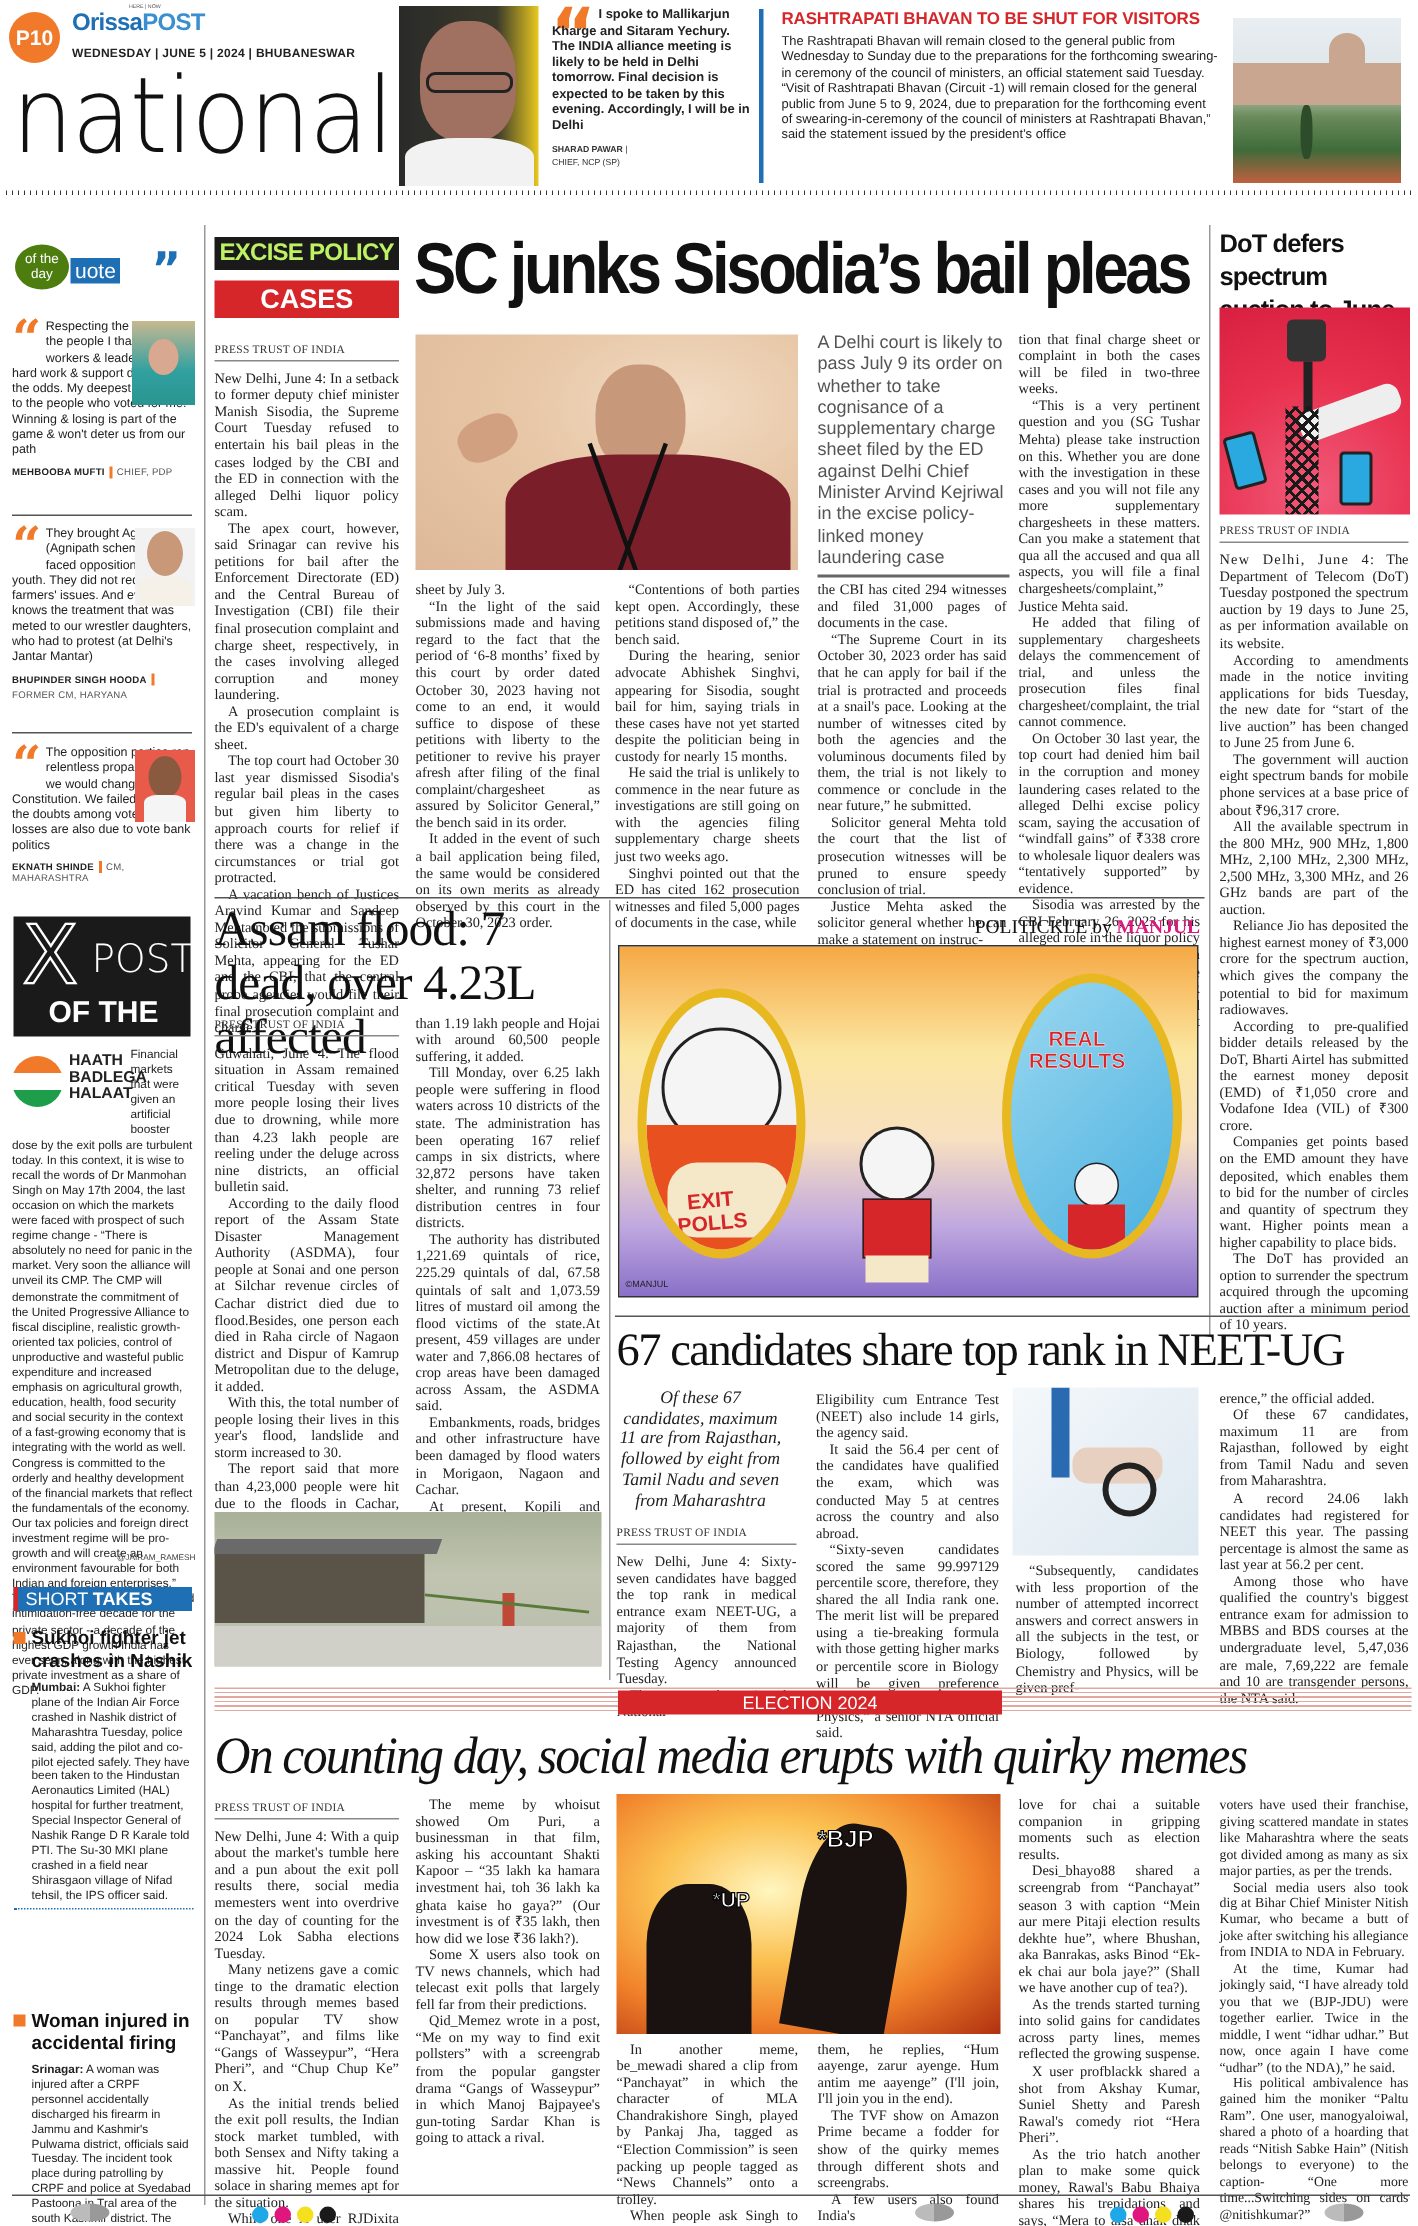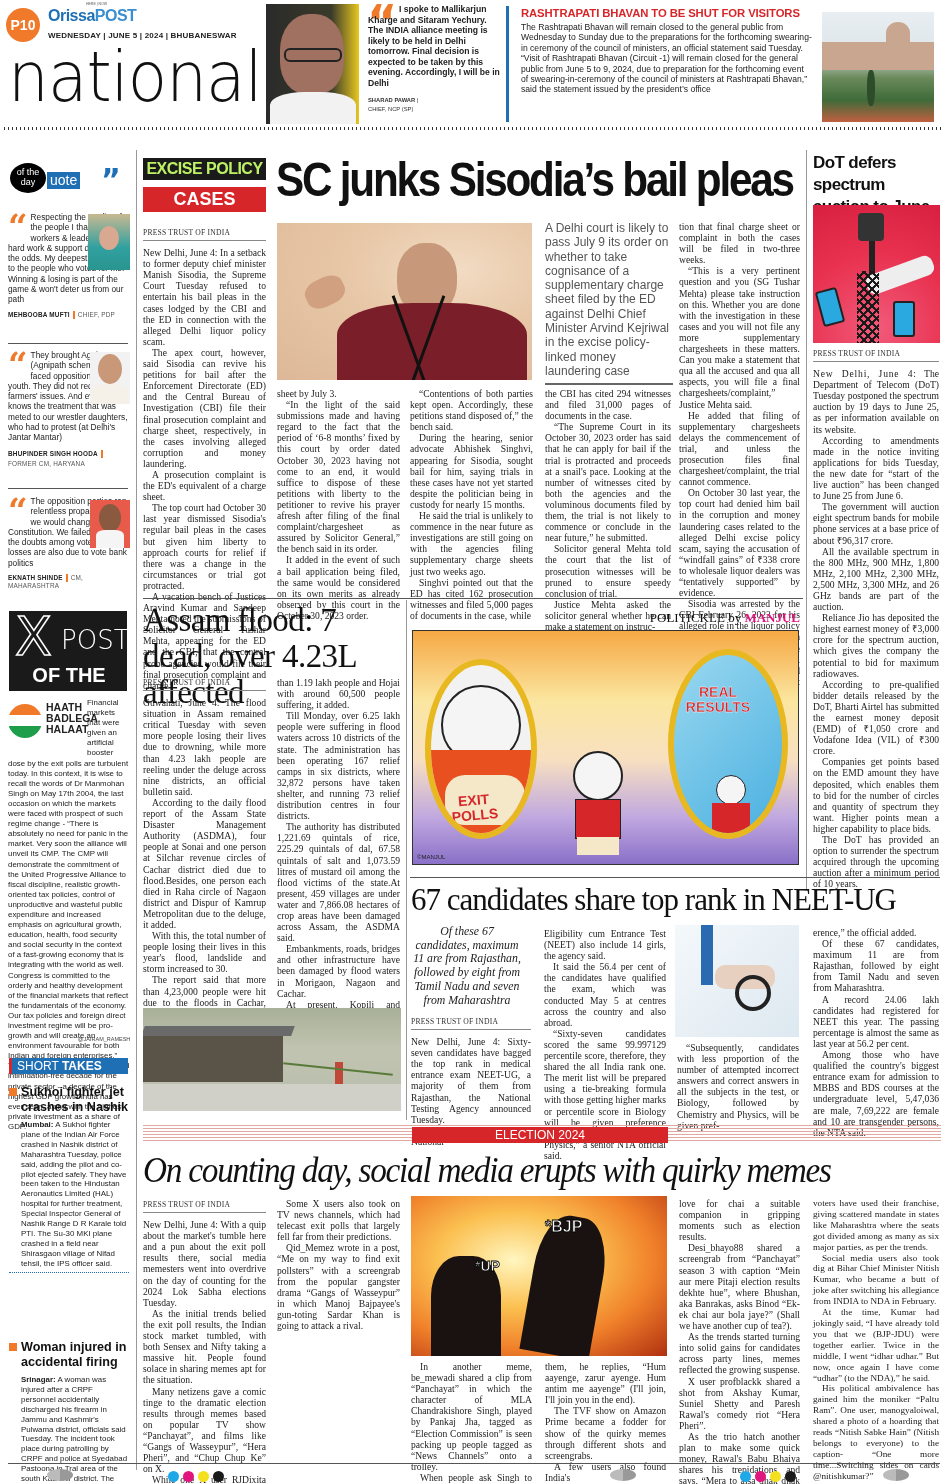--- a/index.html
+++ b/index.html
@@ -56,21 +56,21 @@
   <div style="position:absolute;left:0;top:30px;width:112px;height:28px;background:#c9a690"></div>
   <div style="position:absolute;left:45px;top:58px;width:8px;height:36px;background:#2d4d2a;border-radius:40%"></div>
 </div>
 <div class="abs" style="left:4px;top:127px;width:937px;height:4px">
     <div class="rule-dash"></div>
   </div>
 
 <div class="vrule" style="left:136px;top:150px;height:1320px"></div>
 
 <div class="abs" style="left:10px;top:163px;width:118px;height:32px">
-  <div style="position:absolute;left:0;top:0;width:36px;height:30px;border-radius:50%;background:#000000;color:#fff;font-family:'Liberation Sans',sans-serif;font-size:9px;line-height:10px;text-align:center;padding-top:4px">
+  <div style="position:absolute;left:0;top:0;width:36px;height:30px;border-radius:50%;background:#4d7c0f;color:#fff;font-family:'Liberation Sans',sans-serif;font-size:9px;line-height:10px;text-align:center;padding-top:4px">
     <div>of the</div>
       <div>day</div>
   </div>
   <div style="position:absolute;left:37px;top:9px;background:#1f6fb5;color:#fff;font-family:'Liberation Sans',sans-serif;font-size:14px;line-height:17px;padding:0 3px">uote</div>
   <div style="position:absolute;left:91px;top:2px;color:#1f6fb5;font-family:'DejaVu Sans',sans-serif;font-weight:bold;font-size:30px;line-height:30px">”</div>
 </div>
 
 <div class="abs" style="left:8px;top:212px;width:122px">
   <div class="photo" style="position:absolute;right:0;top:2px;width:42px;height:56px;background:linear-gradient(180deg,#c8b890 0%,#30a0a0 60%,#2a9590 100%)">
       <div style="position:absolute;left:11px;top:12px;width:20px;height:24px;border-radius:50%;background:#d8a890"></div>
@@ -140,21 +140,21 @@
 </div>
 
 <div class="abs" style="left:143px;top:158px;width:123px;height:22px;background:#1a1a1a;color:#bef264;font-family:'Liberation Sans',sans-serif;font-weight:bold;font-size:16px;line-height:22px;text-align:center;letter-spacing:-.5px">EXCISE POLICY</div>
 <div class="abs" style="left:143px;top:187px;width:123px;height:25px;background:#d7262a;color:#fff;font-family:'Liberation Sans',sans-serif;font-weight:bold;font-size:18px;line-height:25px;text-align:center">CASES</div>
 <div class="abs" style="left:276px;top:148px;font-family:'Liberation Sans',sans-serif;font-weight:bold;font-size:48px;line-height:64px;letter-spacing:-2.5px;color:#111;transform:scaleX(.88);transform-origin:left;white-space:nowrap">SC junks Sisodia’s bail pleas</div>
 <div class="vrule" style="left:806px;top:150px;height:740px"></div>
 
 <div class="abs body-txt" style="left:143px;top:227px;width:123px">
   <div class="byline">PRESS TRUST OF INDIA</div>
   <p class="first"><b>New Delhi, June 4:</b><span> In a setback to former deputy chief minister Manish Sisodia, the Supreme Court Tuesday refused to entertain his bail pleas in the cases lodged by the CBI and the ED in connection with the alleged Delhi liquor policy scam.</span></p>
-  <p>The apex court, however, said Sisodia can revive his petitions for bail after the Enforcement Directorate (ED) and the Central Bureau of Investigation (CBI) file their final prosecution complaint and charge sheet, respectively, in the cases involving alleged corruption and money laundering.</p>
+  <p>The apex court, however, said Srinagar can revive his petitions for bail after the Enforcement Directorate (ED) and the Central Bureau of Investigation (CBI) file their final prosecution complaint and charge sheet, respectively, in the cases involving alleged corruption and money laundering.</p>
   <p>A prosecution complaint is the ED's equivalent of a charge sheet.</p>
   <p>The top court had October 30 last year dismissed Sisodia's regular bail pleas in the cases but given him liberty to approach courts for relief if there was a change in the circumstances or trial got protracted.</p>
   <p>A vacation bench of Justices Aravind Kumar and Sandeep Mehta noted the submissions of Solicitor General Tushar Mehta, appearing for the ED and the CBI, that the central probe agencies would file their final prosecution complaint and charge</p>
 </div>
 
 <div class="photo" style="left:277px;top:223px;width:255px;height:157px;background:radial-gradient(ellipse at 70% 30%,#f2dcc4 0%,#e8c8a8 40%,#ddb898 100%)">
   <div style="position:absolute;left:120px;top:20px;width:60px;height:72px;border-radius:45%;background:#c8987a"></div>
   <div style="position:absolute;left:60px;top:80px;width:190px;height:80px;border-radius:40% 40% 0 0;background:#7a1f2a"></div>
   <div style="position:absolute;left:28px;top:55px;width:40px;height:28px;border-radius:40%;background:#d0a080;transform:rotate(-25deg)"></div>
   <div style="position:absolute;left:130px;top:70px;width:3px;height:90px;background:#111;transform:rotate(-20deg)"></div>
@@ -292,25 +292,26 @@
   <p>Among those who have qualified the country's biggest entrance exam for admission to MBBS and BDS courses at the undergraduate level, 5,47,036 are male, 7,69,222 are female and 10 are transgender persons, the NTA said.</p>
 </div>
 
 <div class="abs" style="left:143px;top:1125px;width:798px;height:16px;background:repeating-linear-gradient(180deg,#e0a8a0 0 1px,transparent 1px 3px)"></div>
 <div class="abs" style="left:412px;top:1127px;width:256px;height:16px;background:#d7262a;color:#fff;font-family:'Liberation Sans',sans-serif;font-size:12px;line-height:16px;text-align:center">ELECTION 2024</div>
 <div class="abs" style="left:143px;top:1148px;font-family:'Liberation Serif',serif;font-style:italic;font-size:35px;line-height:46px;letter-spacing:-1.3px;color:#111;white-space:nowrap;transform:scaleX(.95);transform-origin:left">On counting day, social media erupts with quirky memes</div>
 
 <div class="abs body-txt" style="left:143px;top:1199px;width:123px">
   <div class="byline">PRESS TRUST OF INDIA</div>
   <p class="first"><b>New Delhi, June 4:</b><span> With a quip about the market's tumble here and a pun about the exit poll results there, social media memesters went into overdrive on the day of counting for the 2024 Lok Sabha elections Tuesday.</span></p>
+  <p>Many netizens gave a comic tinge to the dramatic election results through memes based on popular TV show “Panchayat”, and films like “Gangs of Wasseypur”, “Hera Pheri”, and “Chup Chup Ke” on X.</p>
   <p>As the initial trends belied the exit poll results, the Indian stock market tumbled, with both Sensex and Nifty taking a massive hit. People found solace in sharing memes apt for the situation.</p>
-  <p>Many netizens gave a comic tinge to the dramatic election results through memes based on popular TV show “Panchayat”, and films like “Gangs of Wasseypur”, “Hera Pheri”, and “Chup Chup Ke” on X.</p>
   <p>While one X user RJDixita shared two chubby panda cubs</p>
 </div>
 <div class="abs body-txt" style="left:277px;top:1198px;width:123px">
+  <p>The meme by whoisut showed Om Puri, a businessman in that film, asking his accountant Shakti Kapoor – “35 lakh ka hamara investment hai, toh 36 lakh ka ghata kaise ho gaya?” (Our investment is of ₹35 lakh, then how did we lose ₹36 lakh?).</p>
   <p>Some X users also took on TV news channels, which had telecast exit polls that largely fell far from their predictions.</p>
   <p>Qid_Memez wrote in a post, “Me on my way to find exit pollsters” with a screengrab from the popular gangster drama “Gangs of Wasseypur” in which Manoj Bajpayee's gun-toting Sardar Khan is going to attack a rival.</p>
 </div>
 <div class="photo" style="left:411px;top:1196px;width:256px;height:160px;background:radial-gradient(ellipse at 40% 40%,#fff6c0 0%,#fbc050 35%,#f0802a 65%,#b03010 100%)">
   <div style="position:absolute;left:20px;top:60px;width:70px;height:100px;background:#1a1210;border-radius:40% 40% 0 0"></div>
   <div style="position:absolute;left:120px;top:20px;width:70px;height:140px;background:#1a1210;border-radius:40% 40% 0 0;transform:rotate(10deg)"></div>
   <div style="position:absolute;left:134px;top:22px;color:#fff;font-family:'Liberation Sans',sans-serif;font-weight:bold;font-size:16px;-webkit-text-stroke:.8px #000">*BJP</div>
   <div style="position:absolute;left:64px;top:62px;color:#fff;font-family:'Liberation Sans',sans-serif;font-weight:bold;font-size:14px;-webkit-text-stroke:.8px #000">*UP</div>
 </div>
 <div class="abs body-txt" style="left:411px;top:1361px;width:121px">

